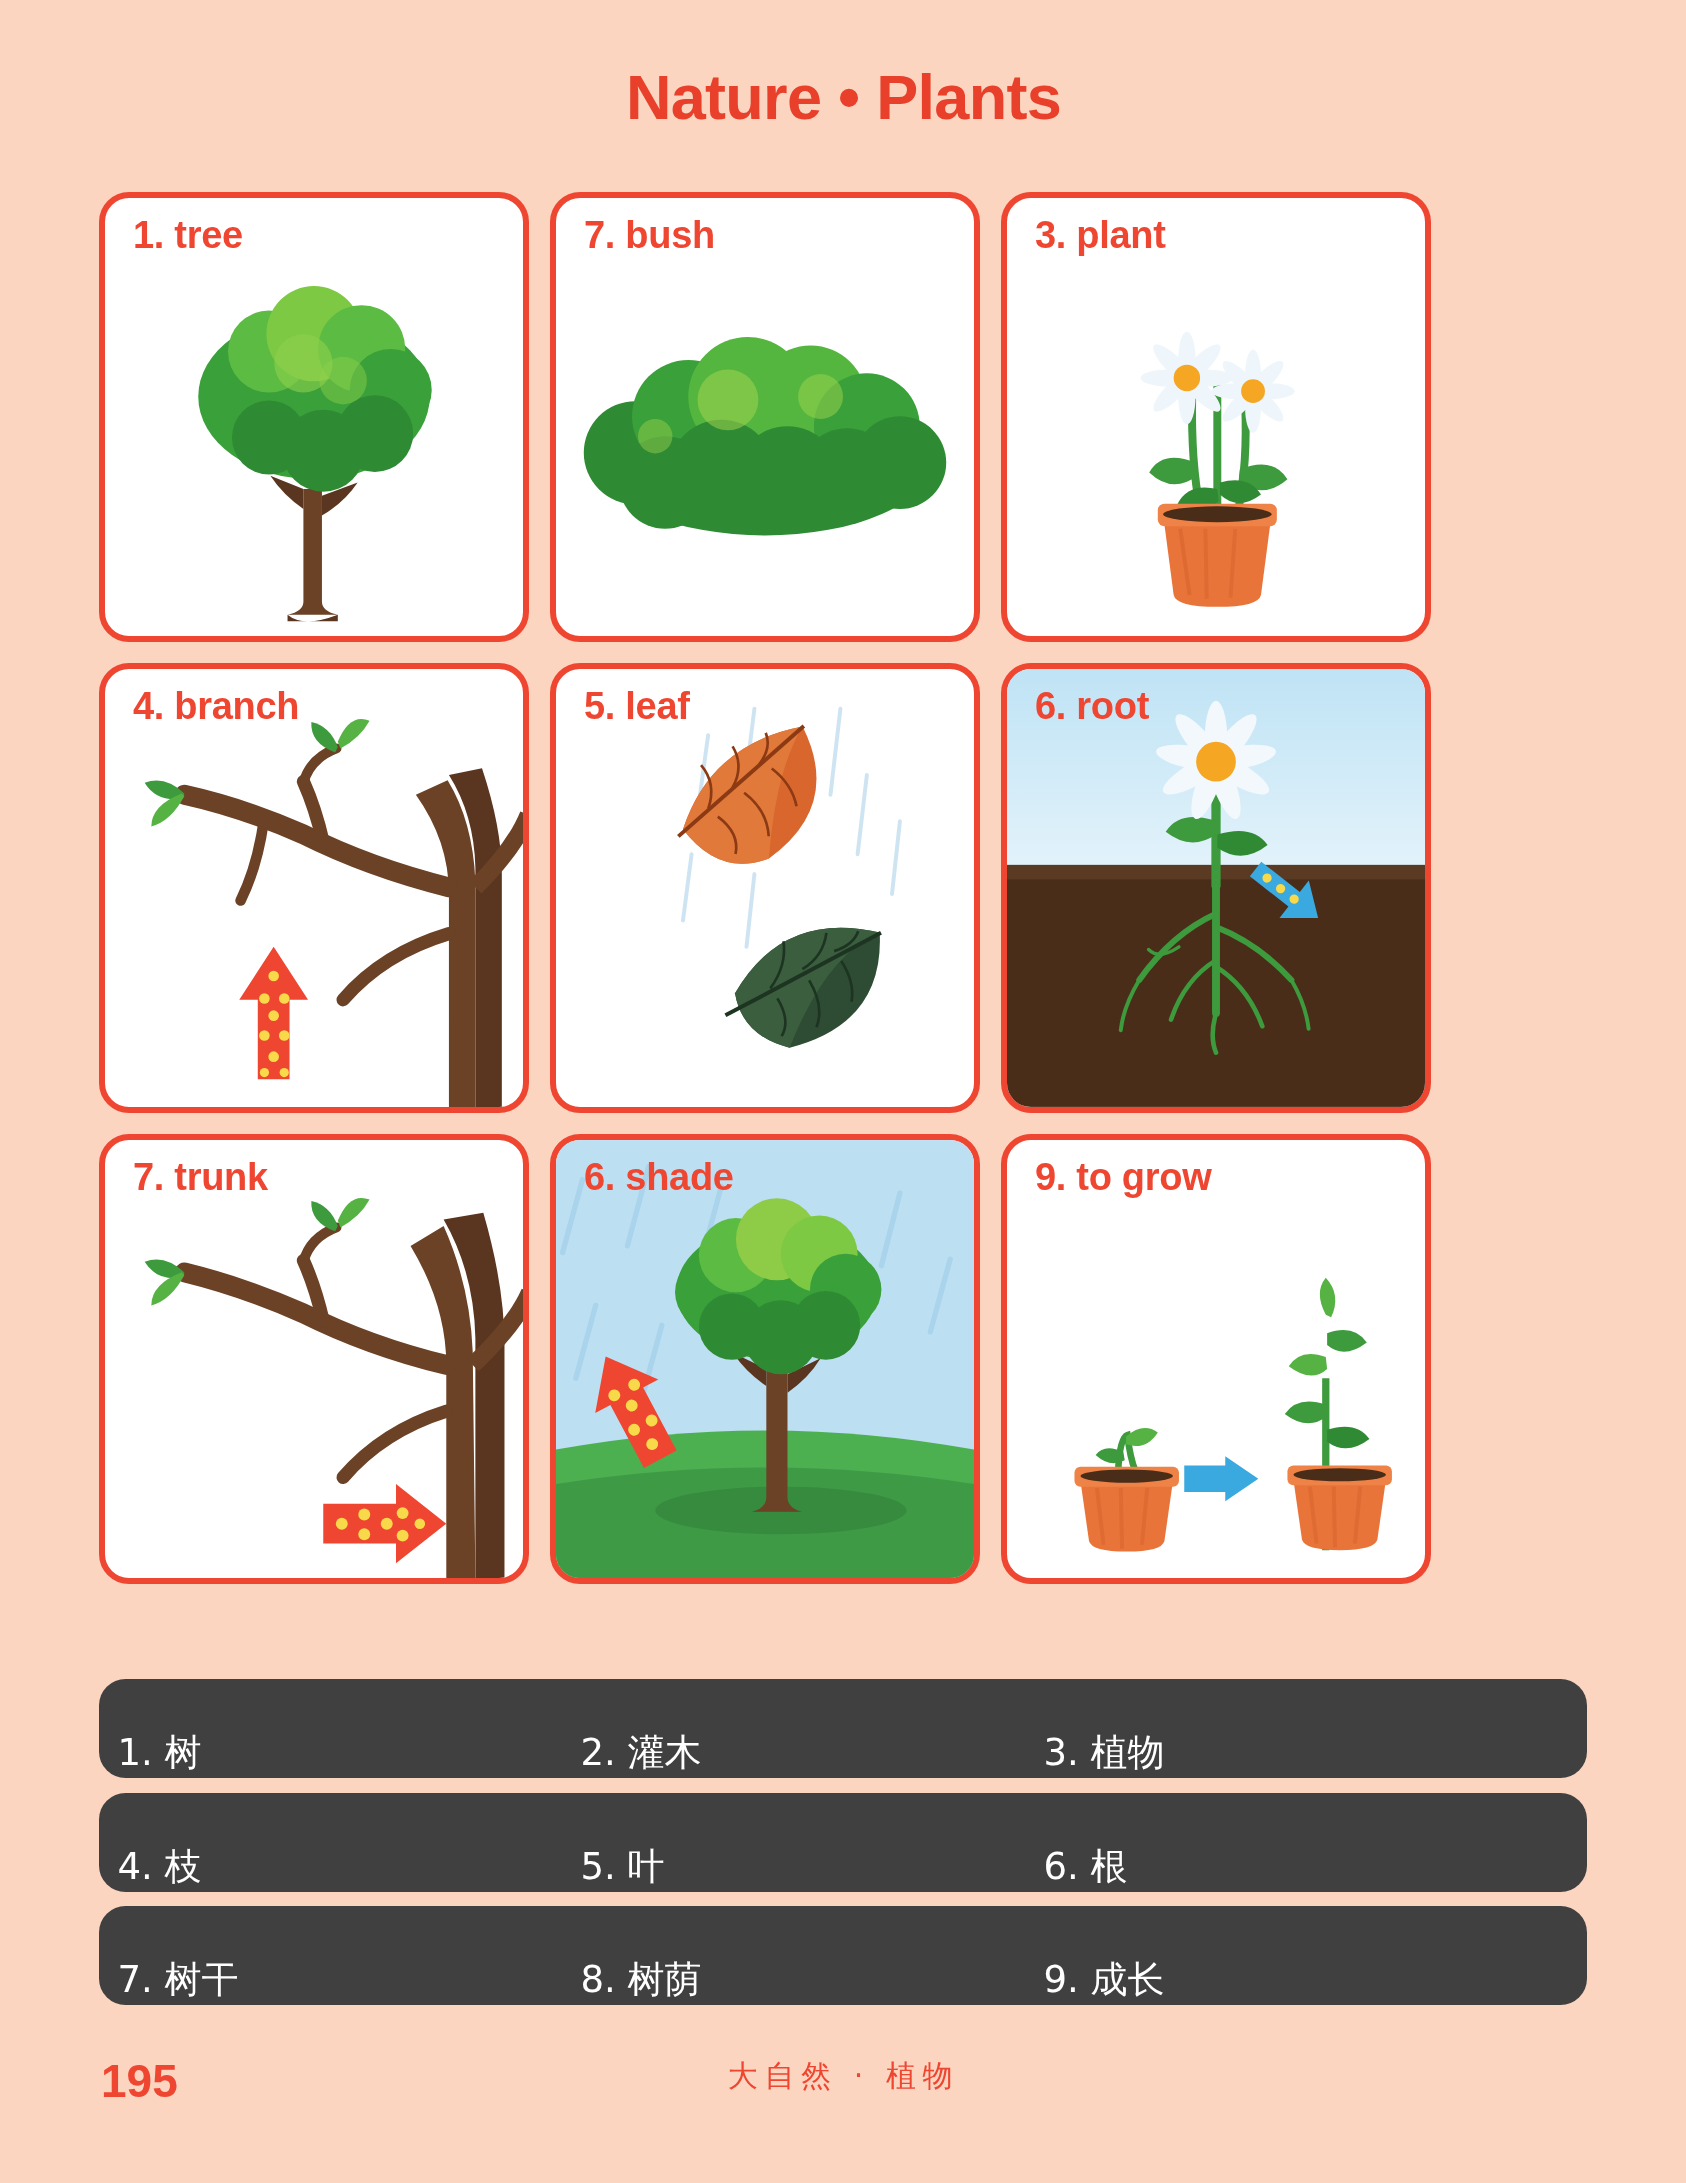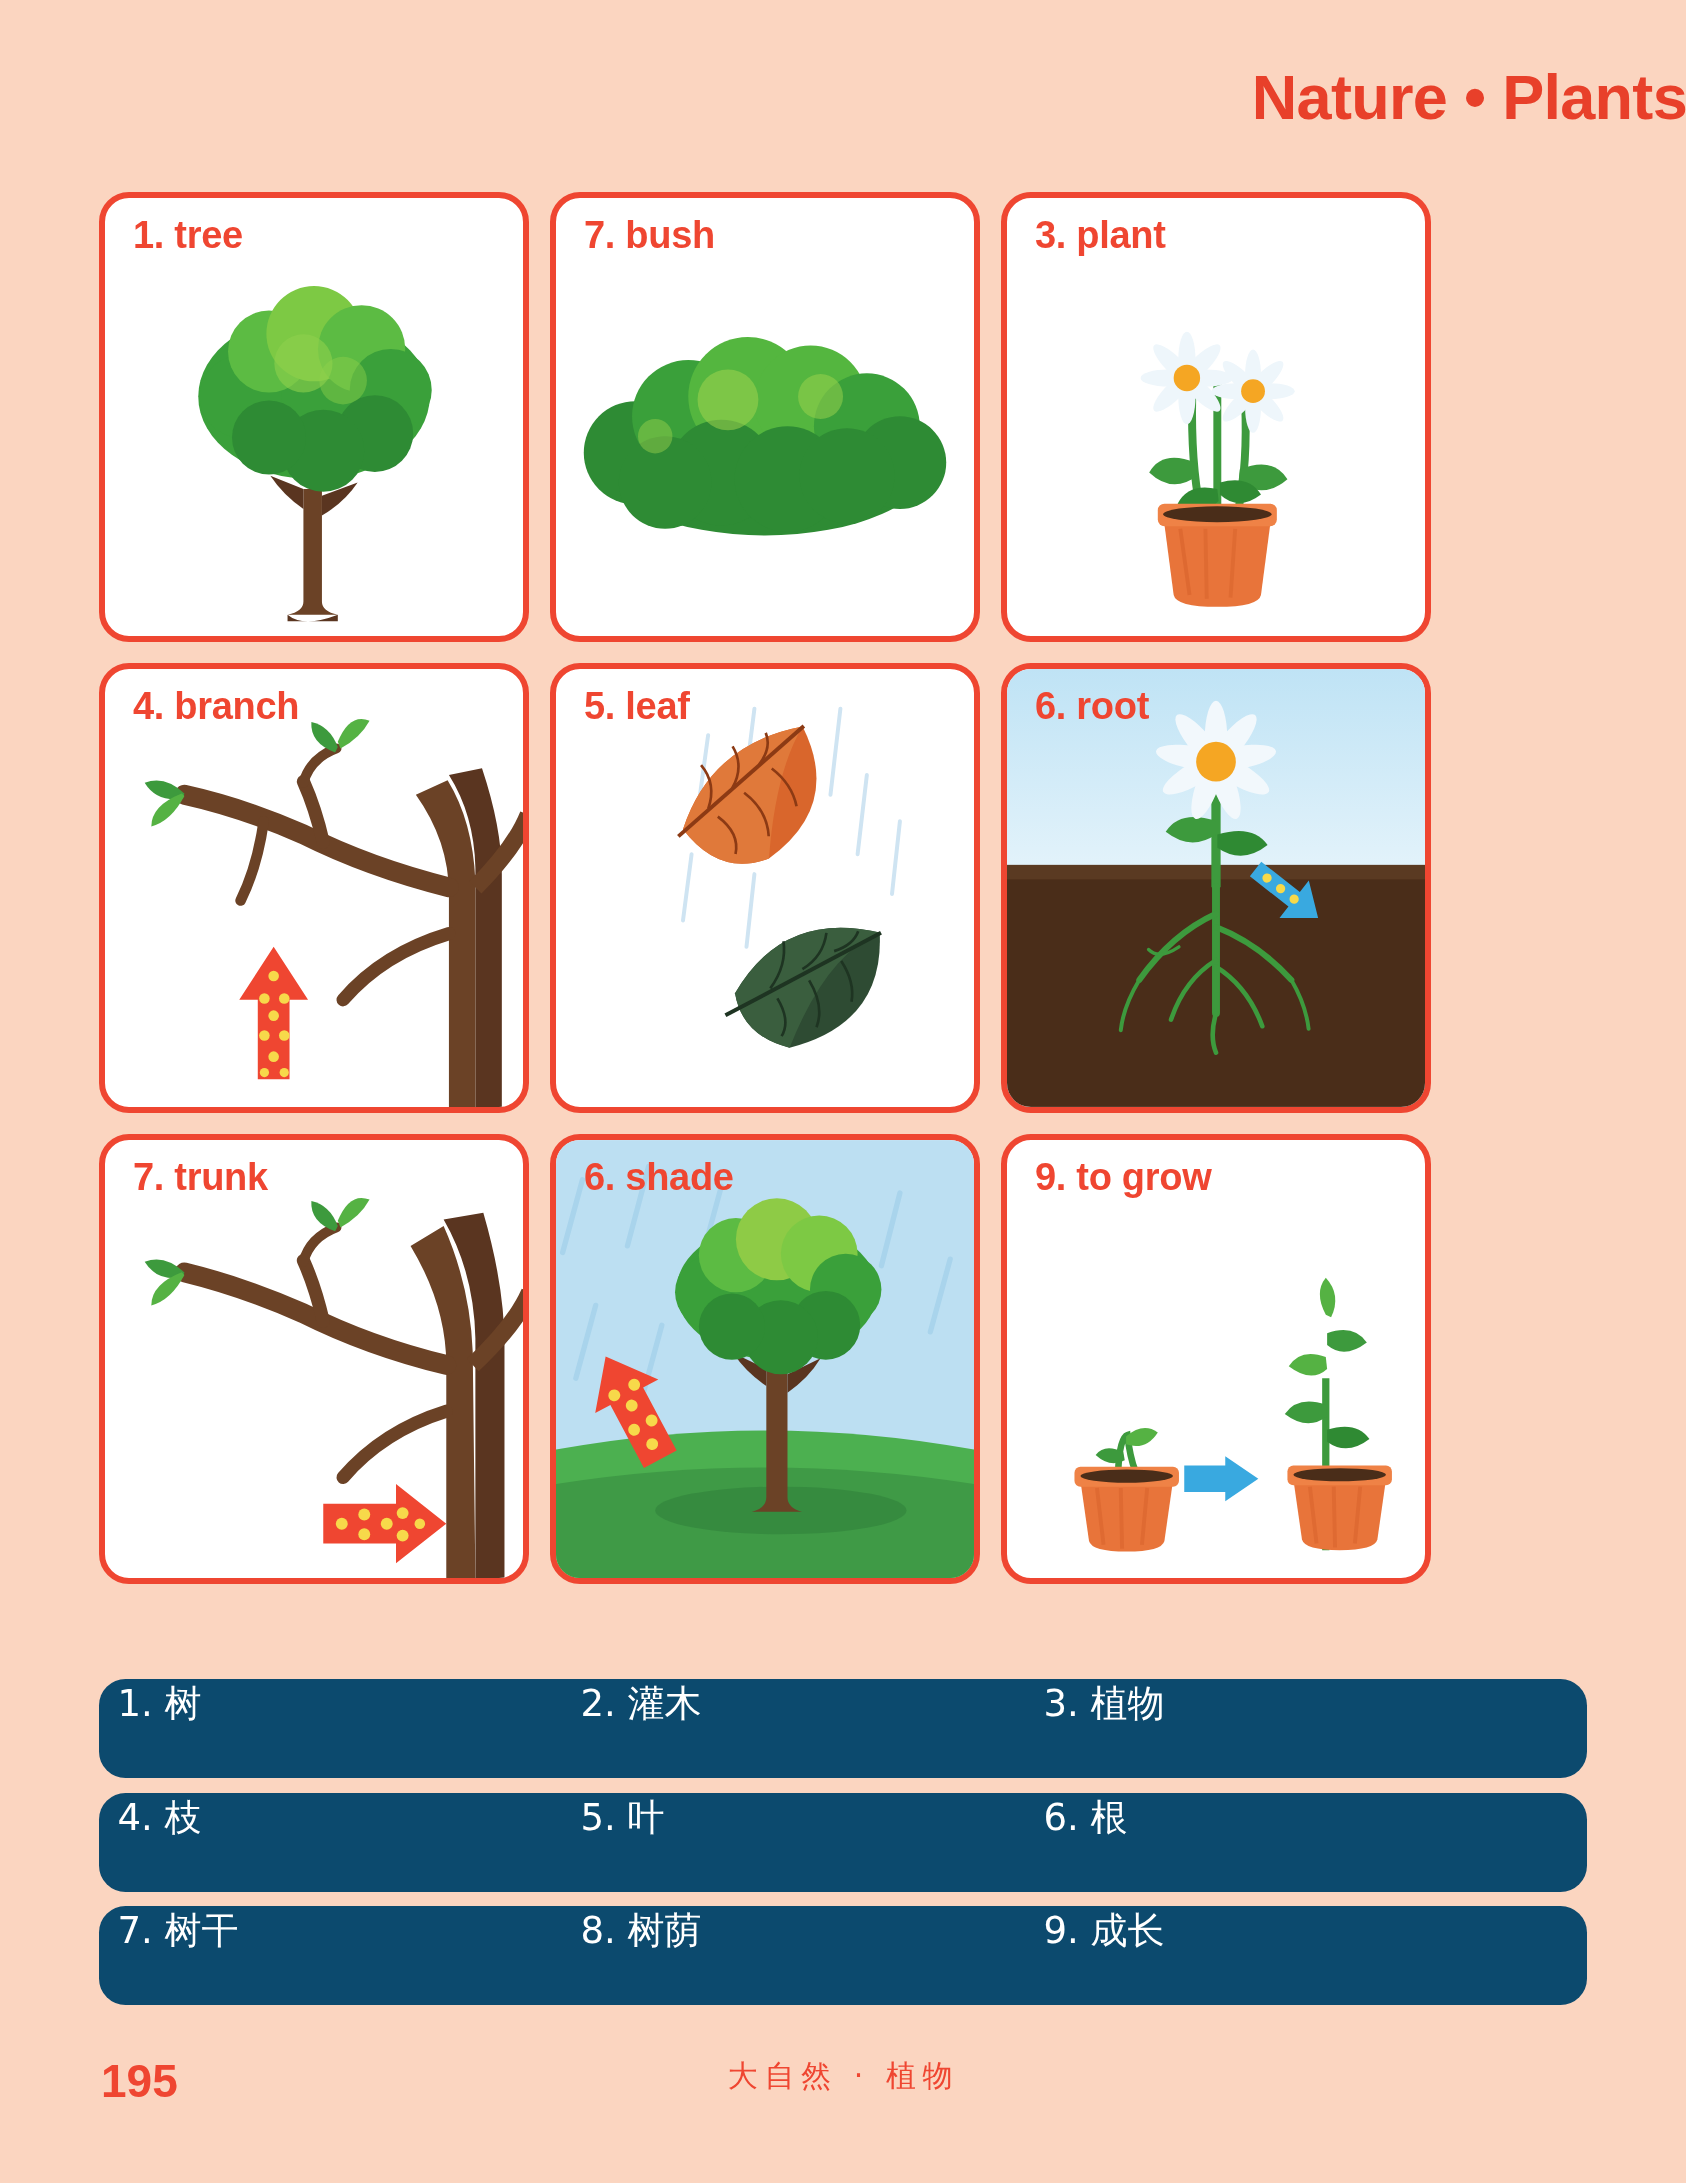--- a/index.html
+++ b/index.html
@@ -15,21 +15,21 @@
     overflow: hidden;
   }
   .page {
     width: 1687px;
     height: 2183px;
     background: #fbd5c0;
     position: relative;
     box-sizing: border-box;
   }
   .page-title {
-    text-align: right;
+    text-align: center;
     color: #e8402a;
     font-size: 63px;
     font-weight: bold;
     letter-spacing: -0.7px;
     padding-top: 61px;
     margin: 0;
   }
   .grid {
     position: absolute;
     left: 99px;
@@ -65,26 +65,26 @@
     inset: 0;
   }
   
   .wordlist {
     position: absolute;
     left: 99px;
     top: 1679px;
     width: 1488px;
   }
   .wordrow {
-    background: #0c4a6e;
+    background: #404040;
     border-radius: 26.5px;
     height: 99px;
     margin-bottom: 14.6px;
     display: flex;
-    align-items: flex-start;
+    align-items: flex-end;
     box-sizing: border-box;
     padding-left: 18.5px;
   }
   .wordcell {
     color: #ffffff;
     font-size: 37px;
     font-family: "DejaVu Sans", sans-serif;
     white-space: nowrap;
   }
   .wordcell.c1 { width: 463px; }

